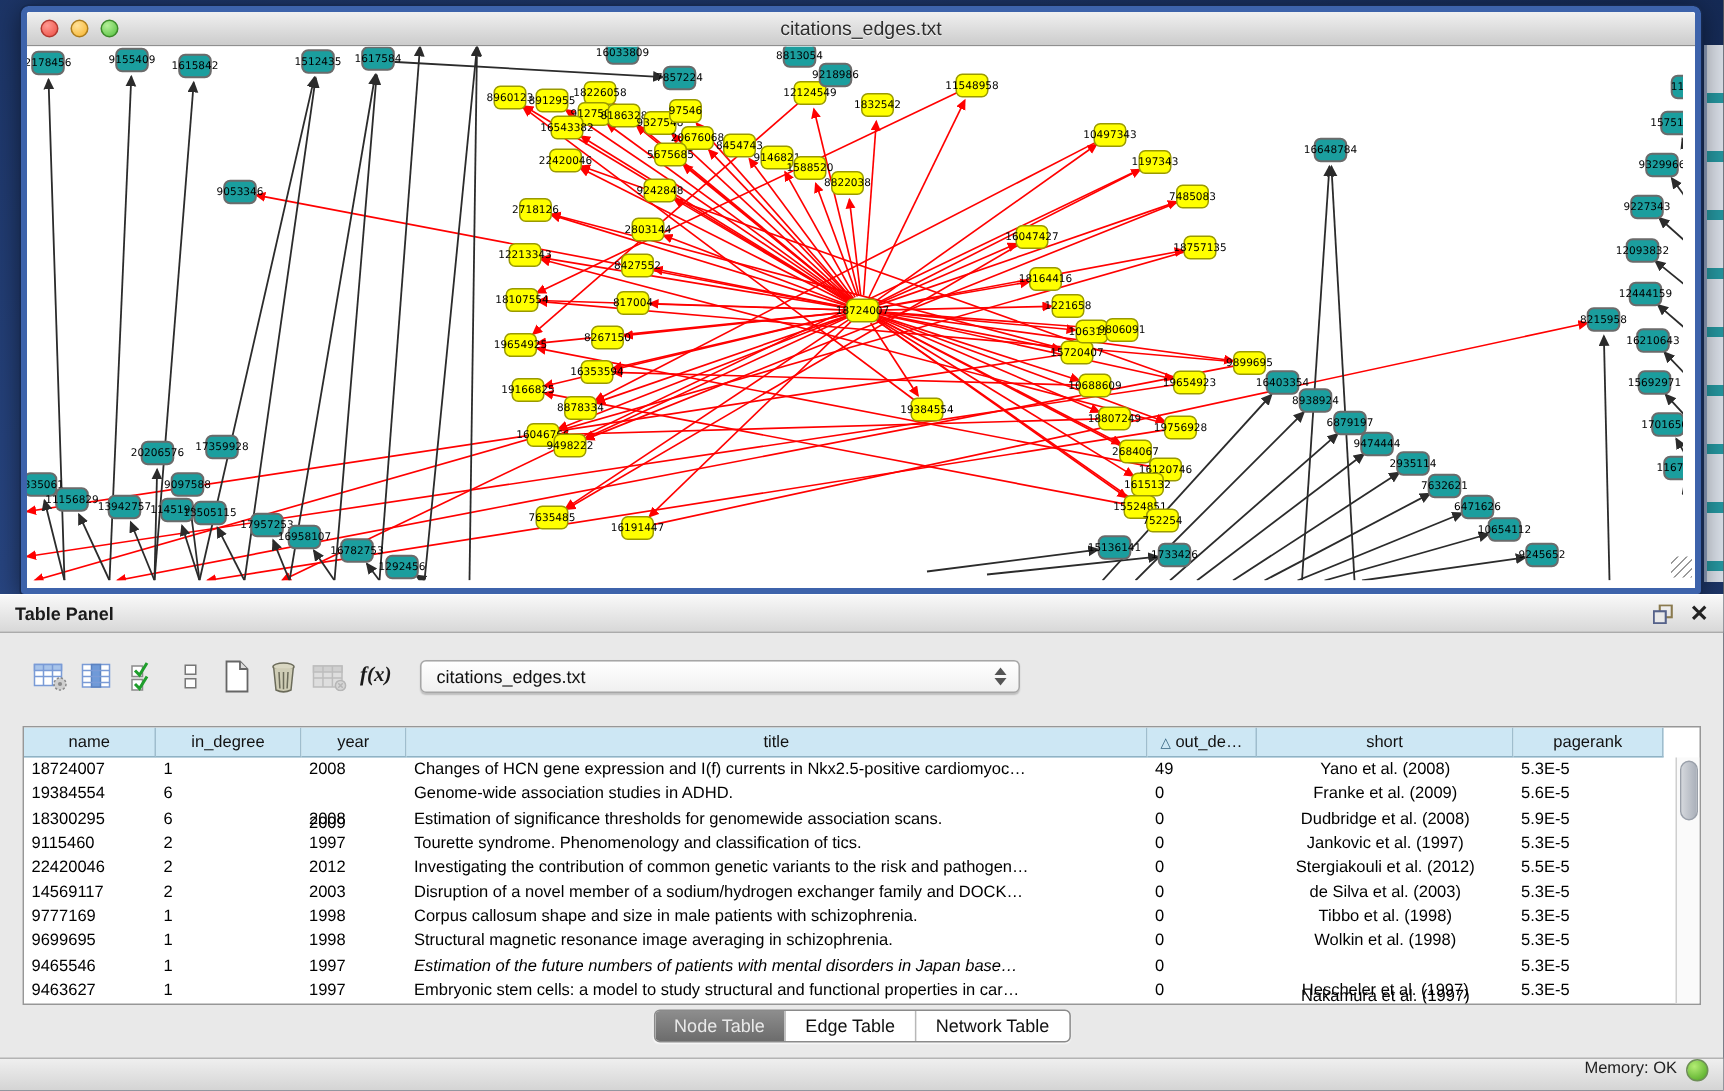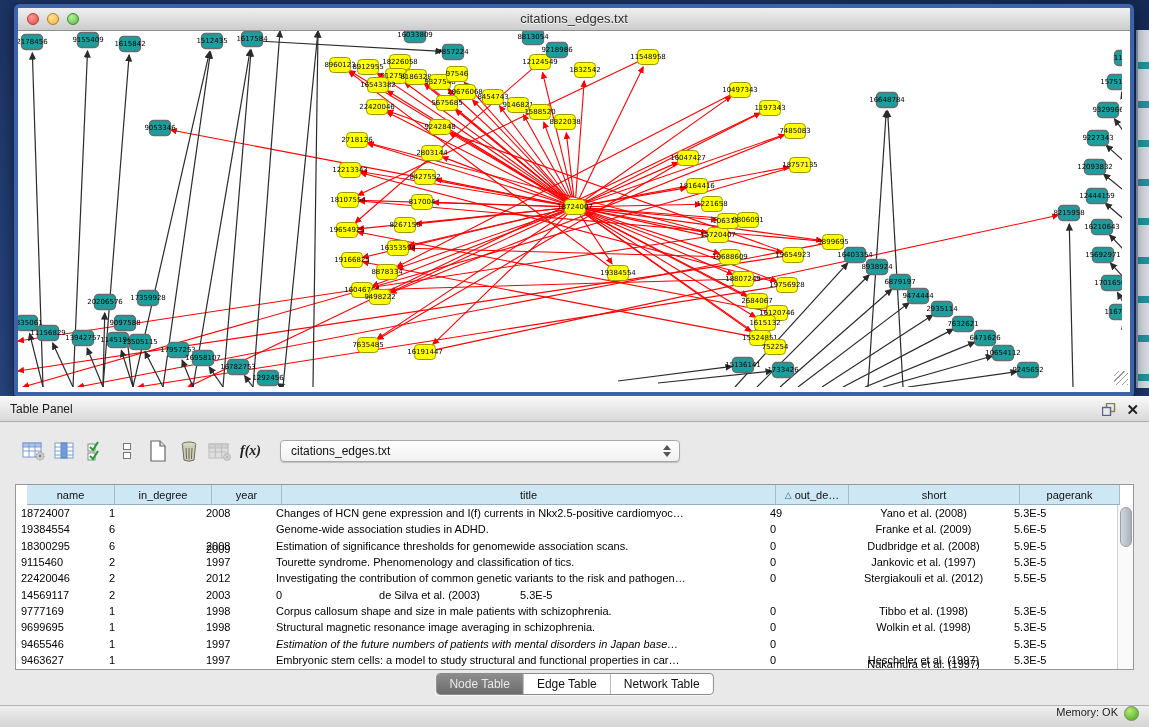--- a/index.html
+++ b/index.html
@@ -27,42 +27,42 @@
     background:repeating-linear-gradient(135deg,transparent 0 3px,#9a9a9a 3px 4px);}
   
   .bg-sliver{position:absolute;right:0;top:30px;width:11px;height:358px;
     background:repeating-linear-gradient(#eef1f5 0 32px,#27a0a5 32px 39px);
     border-left:2px solid #9fb0cc;opacity:.9;}
   
   .table-panel{position:absolute;left:0;top:396px;width:1149px;height:331px;background:#e9e9e9;}
   .panel-header{height:24px;background:linear-gradient(#f8f8f8,#d8d8d8);
     border-top:1px solid #ffffff;border-bottom:1px solid #ababab;
     display:flex;align-items:center;padding:0 10px;}
-  .panel-title{font-size:12px;color:#1b1b1b;}
+  .panel-title{font-size:12px;color:#1b1b1b;font-weight:bold;}
   .panel-header-icons{margin-left:auto;display:flex;align-items:center;gap:10px;}
   .float-icon svg{display:block;}
   .close-icon{font-size:15px;font-weight:bold;color:#222;line-height:1;cursor:default;}
   .toolbar{display:flex;align-items:center;padding:14px 0 0 18px;height:30px;}
   .tool-btn{width:31px;height:26px;display:flex;align-items:center;justify-content:center;}
   .tool-btn svg{display:block;}
   .fx{font-family:"Liberation Serif",serif;font-style:italic;font-weight:bold;
       font-size:14px;color:#1a1a1a;}
   .combo{width:382px;height:20px;background:linear-gradient(#ffffff,#f0f0f0);
     border:1px solid #a6a6a6;border-radius:4px;display:flex;align-items:center;
     padding:0 6px 0 10px;font-size:12px;color:#111;margin-left:14px;
     box-shadow:0 1px 1px rgba(0,0,0,.18);}
   .combo-value{flex:1;}
   .stepper{display:flex;flex-direction:column;gap:2px;align-items:center;padding-right:2px;}
   .stepper .up{width:0;height:0;border-left:4px solid transparent;border-right:4px solid transparent;
     border-bottom:5px solid #555;}
   .stepper .down{width:0;height:0;border-left:4px solid transparent;border-right:4px solid transparent;
     border-top:5px solid #555;}
   .table-wrap{position:absolute;left:15px;top:88px;width:1117px;height:184px;
     background:#fff;border:1px solid #979797;overflow:hidden;}
-  .thead{display:flex;height:20px;padding-left:11px;}
+  .thead{display:flex;height:20px;}
   .th{box-sizing:border-box;background:#cde7f4;border-right:1px solid #9fbdcd;
     border-bottom:1px solid #8fb2c4;font-size:11px;color:#111;display:flex;
     align-items:center;justify-content:center;gap:3px;white-space:nowrap;overflow:hidden;}
   .sort-glyph{font-size:9px;color:#33627e;}
   .tbody{position:relative;}
   .tr{display:flex;height:16.3px;align-items:center;}
   .td{box-sizing:border-box;font-size:11px;color:#000;padding-left:5px;
     white-space:nowrap;overflow:hidden;}
   .td.center{text-align:center;padding-left:0;}
   .vscroll{position:absolute;right:0;top:20px;bottom:0;width:15px;background:#fafafa;
@@ -810,20 +810,21 @@
             <div class="td" style="width: 70px;">2012</div>
             <div class="td" style="width: 494px;">Investigating the contribution of common genetic variants to the risk and pathogen…</div>
             <div class="td" style="width: 73px;">0</div>
             <div class="td center" style="width: 171px;">Stergiakouli et al. (2012)</div>
             <div class="td" style="width: 100px;">5.5E-5</div>
           </div>
           <div class="tr">
             <div class="td" style="width: 88px;">14569117</div>
             <div class="td" style="width: 97px;">2</div>
             <div class="td" style="width: 70px;">2003</div>
+            <div class="td" style="width: 494px;">Disruption of a novel member of a sodium/hydrogen exchanger family and DOCK…</div>
             <div class="td" style="width: 73px;">0</div>
             <div class="td center" style="width: 171px;">de Silva et al. (2003)</div>
             <div class="td" style="width: 100px;">5.3E-5</div>
           </div>
           <div class="tr">
             <div class="td" style="width: 88px;">9777169</div>
             <div class="td" style="width: 97px;">1</div>
             <div class="td" style="width: 70px;">1998</div>
             <div class="td" style="width: 494px;">Corpus callosum shape and size in male patients with schizophrenia.</div>
             <div class="td" style="width: 73px;">0</div>

